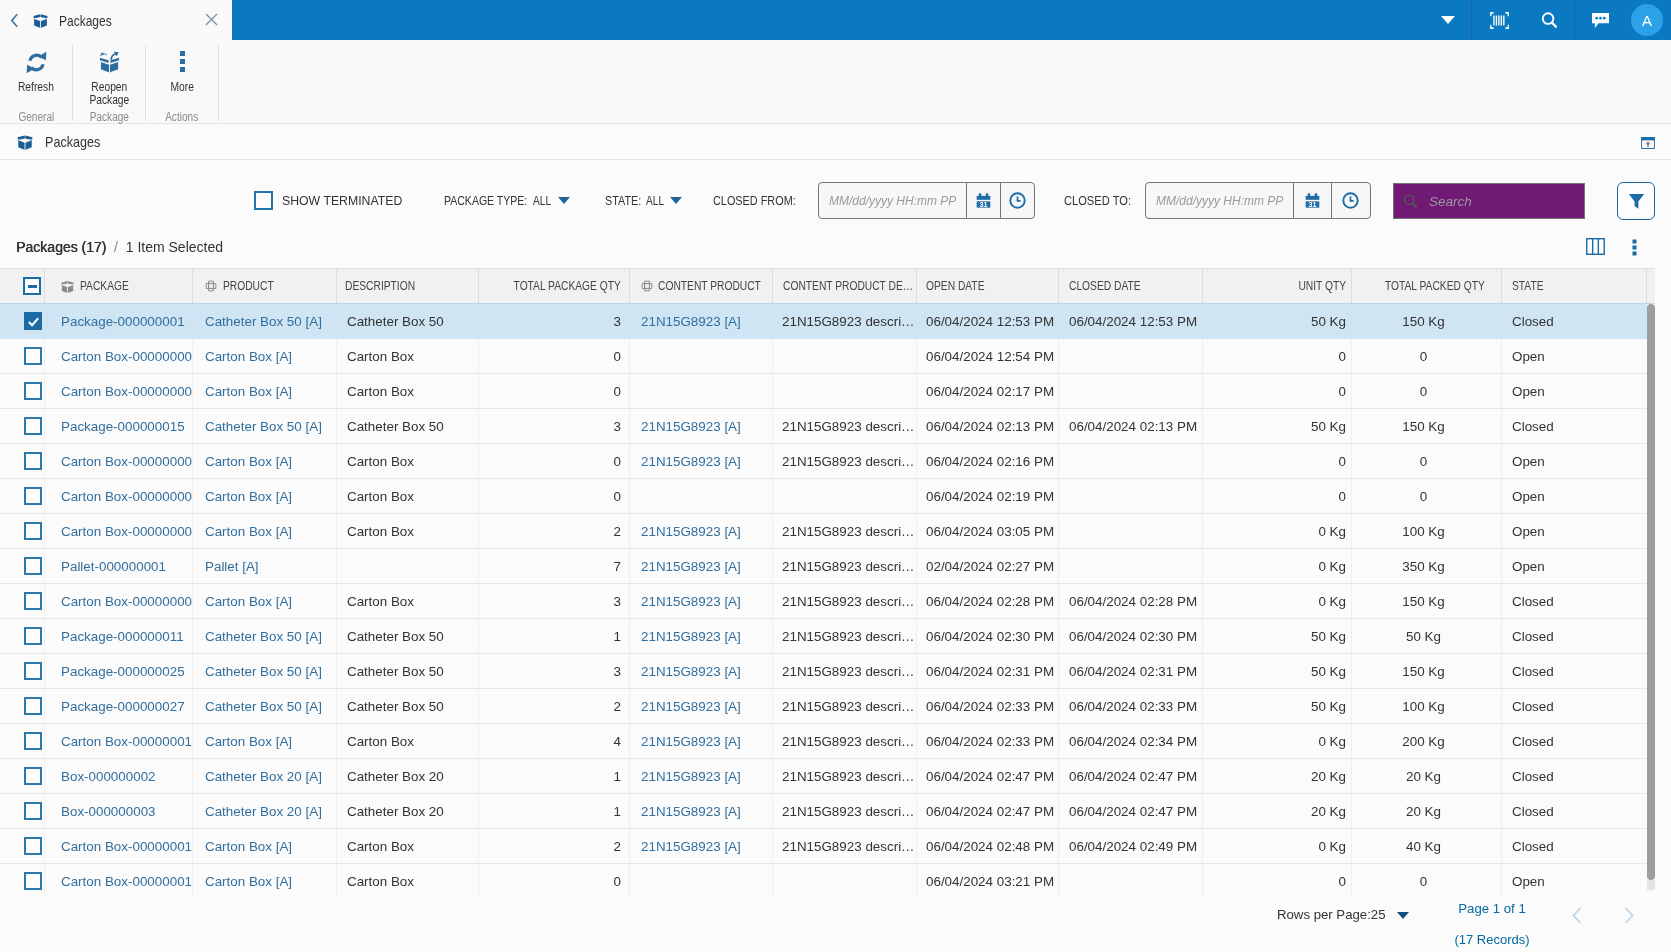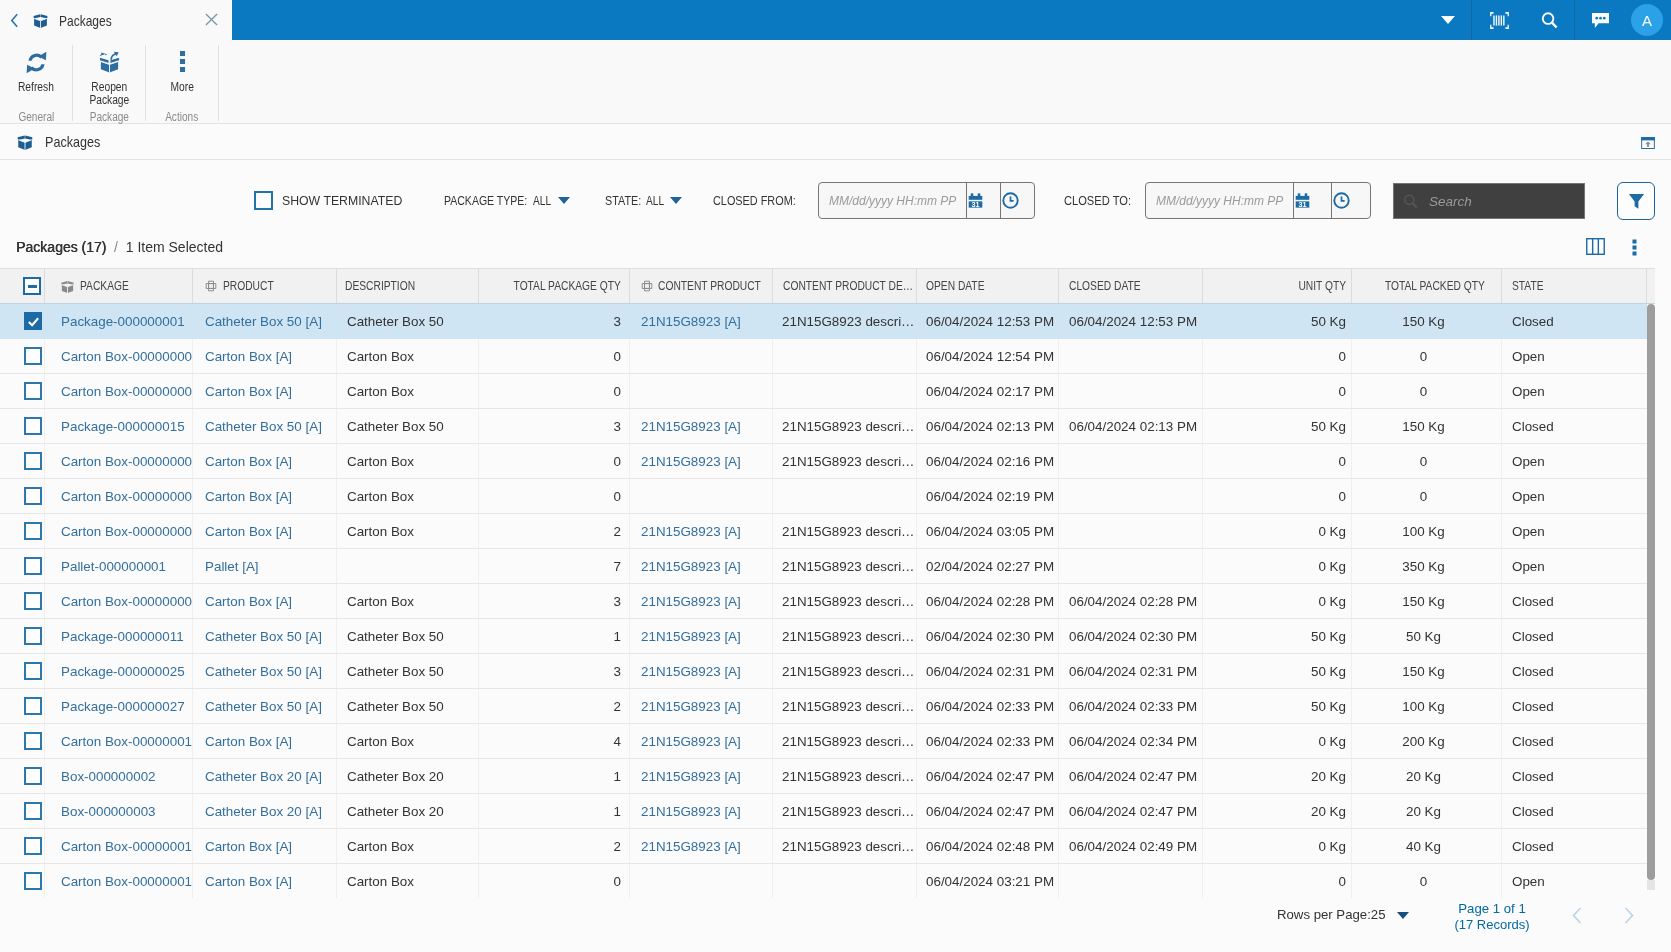--- a/index.html
+++ b/index.html
@@ -23,22 +23,22 @@
 .glabel{position:absolute;top:70px;font-size:12px;color:#8a8a8a;text-align:center}
 .glabel .cx{transform:scaleX(.84);transform-origin:50% 50%}
 #phead{position:absolute;left:0;top:124px;width:1671px;height:36px;background:#fbfbfb;border-bottom:1px solid #e4e4e4}
 #phead .pt{position:absolute;left:45px;top:9px;font-size:15px;color:#333}
 #phead .pt .cx{transform:scaleX(.84)}
 .flabel{position:absolute;font-size:13.5px;color:#333}
 .caret{display:inline-block;width:0;height:0;border-left:6px solid transparent;border-right:6px solid transparent;border-top:7px solid #1d639c;vertical-align:middle}
 #cb-term{position:absolute;left:254px;top:191px;width:19px;height:19px;border:2px solid #2173ab;background:#fdfdfd}
 .dgrp{position:absolute;top:182px;height:37px;border:1px solid #757575;border-radius:4px;background:#f7f7f7;display:flex;align-items:center}
 .dinp{font-size:12px;font-style:italic;color:#9a9a9a;padding-left:10px;white-space:nowrap;overflow:hidden}
-.dbtn{width:39px;height:35px;display:flex;align-items:center;justify-content:flex-start;border-left:1px solid #757575}
-#search{position:absolute;left:1393px;top:183px;width:192px;height:36px;border:1px solid #757575;background:#404040;display:flex;align-items:center}
+.dbtn{width:39px;height:35px;display:flex;align-items:center;justify-content:center;border-left:1px solid #757575}
+#search{position:absolute;left:1393px;top:183px;width:192px;height:36px;border:1px solid #757575;background:#701a75;display:flex;align-items:center}
 #search .ph{font-size:13.5px;font-style:italic;color:#9a9a9a;margin-left:10px}
 #fbtn{position:absolute;left:1617px;top:182px;width:38px;height:38px;border:1px solid #1d639c;border-radius:6px;background:#fdfdfd;display:flex;align-items:center;justify-content:center}
 #ttl{position:absolute;left:16px;top:239px;font-size:14px;color:#333}
 #ttl b{font-size:14px;font-weight:normal;text-shadow:0.5px 0 0 #333}
 #ttl .g{color:#8a8a8a}
 #tbl{position:absolute;left:0;top:268px;width:1655px}
 .thd{display:flex;height:36px;background:#f1f1f1;border-top:1px solid #e0e0e0;border-bottom:1px solid #bcd4e5}
 .thd .c{color:#444;font-size:12.5px;display:flex;align-items:center;flex-shrink:0;border-right:1px solid #dcdcdc;white-space:nowrap;overflow:hidden}
 .thd .cx,.thd .cxr{transform:scaleX(.82)}
 .tr{display:flex;height:35px;border-bottom:1px solid #e7e7e7;background:#fbfbfb;width:1647px}
@@ -58,21 +58,21 @@
 .c10{width:149px;justify-content:flex-end;padding-right:5px}
 .c11{width:150px;justify-content:center;padding-right:6px}
 .c12{width:145px;padding-left:10px;border-right:none!important}
 .thd .c12{border-right:1px solid #dcdcdc!important}
 .csp{width:8px;border-right:none!important}
 .cb{width:18px;height:18px;border:2px solid #2e77aa;background:#fdfdfd;display:flex;align-items:center;justify-content:center}
 .cbk{background:#1c6ba5;border-color:#1c6ba5}
 #foot{position:absolute;left:0;top:898px;width:1671px;height:54px;background:#fbfbfb}
 #rpp{position:absolute;left:1277px;top:907px;font-size:13.2px;color:#333}
 #pinfo{position:absolute;left:1432px;top:901px;width:120px;text-align:center;font-size:13.2px;color:#0369a1}
-#pinfo .r{font-size:13px;margin-top:1px}
+#pinfo .r{font-size:13px;margin-top:16px}
 #sbtrack{position:absolute;left:1647px;top:880px;width:8px;height:10px;background:#e4e4e4}
 #sbthumb{position:absolute;left:1647px;top:304px;width:8px;height:576px;background:#9d9d9d;border-radius:4px}
 svg{flex-shrink:0}
 </style></head><body>
 <div id="topbar"></div>
 <div id="tab">
   <svg class="back" viewBox="0 0 10 16" width="9" height="15">
       <path d="M8 1 L2 8 L8 15" fill="none" stroke="#2e77aa" stroke-width="1.8"></path>
     </svg>
   <span class="ticon"><svg viewBox="0 0 24 24" width="17" height="17">

